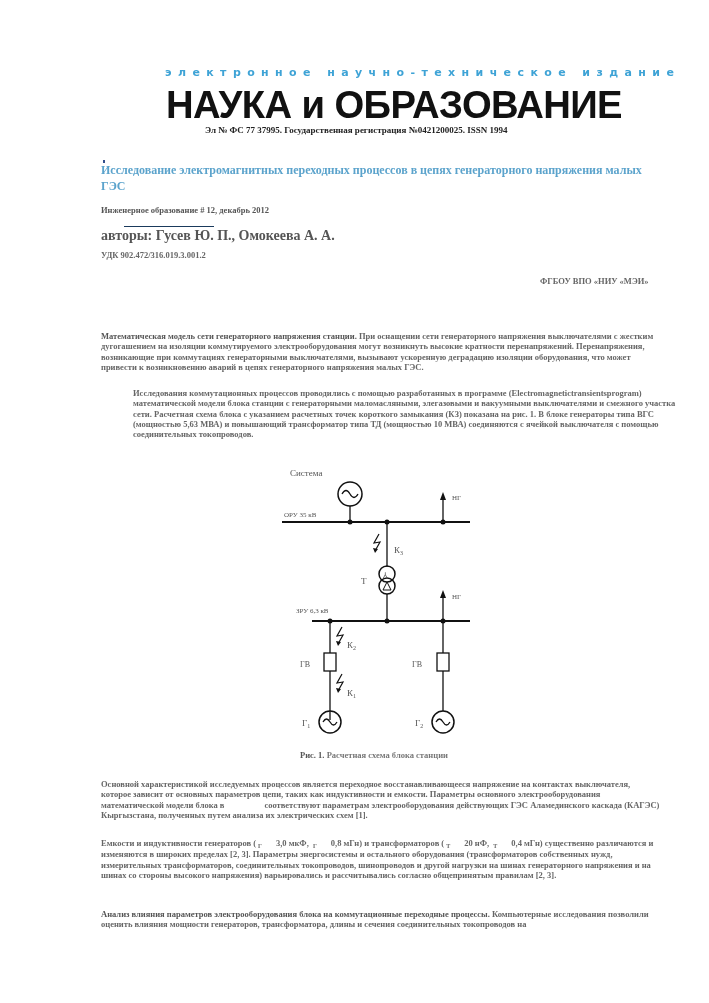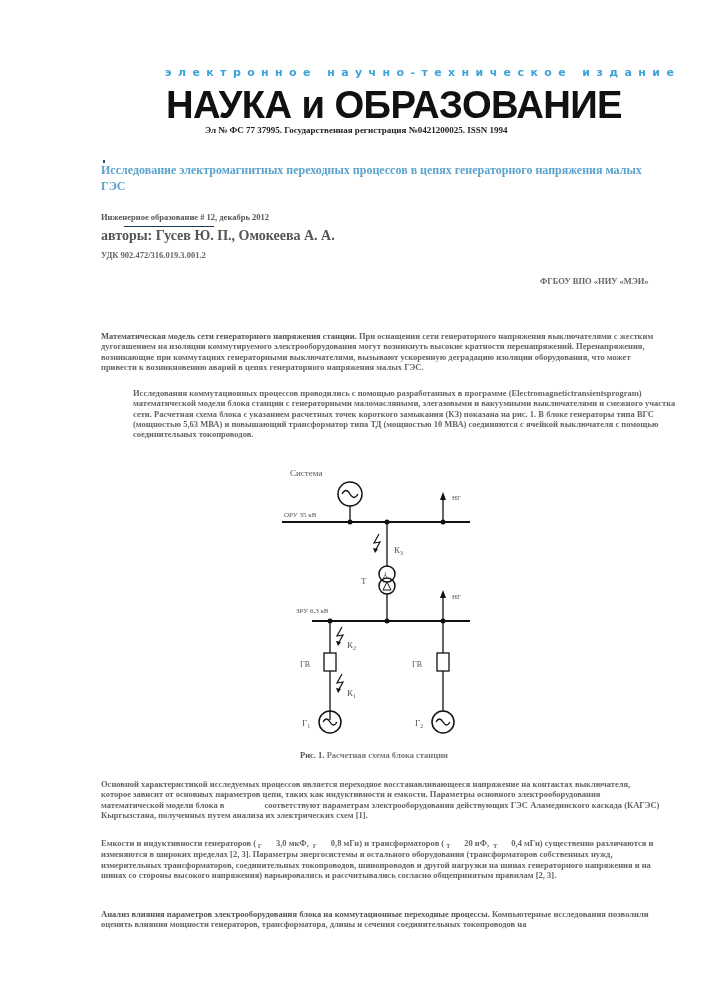--- a/index.html
+++ b/index.html
@@ -8,21 +8,21 @@
     .abs { position: absolute; font-weight: bold; }
     .tagline { left: 165px; top: 66px; width: 440px; font-family: "DejaVu Sans", sans-serif;
                font-size: 11px; letter-spacing: 6.4px; color: #3ea3d6; white-space: nowrap; }
     .masthead { left: 166px; top: 84px; font-family: "Liberation Sans", sans-serif; font-weight: bold;
                 font-size: 39px; color: #111111; letter-spacing: -0.6px; white-space: nowrap;
                 transform: scaleX(0.98); transform-origin: left top; line-height: 42px; }
     .regline { left: 205px; top: 125px; font-size: 9px; font-weight: bold; color: #222; white-space: nowrap; }
     .dot { left: 103px; top: 160px; width: 2px; height: 3px; background: #334e8c; }
     .title { left: 101px; top: 162px; width: 560px; font-size: 12px; font-weight: bold; color: #5ba3cc;
              line-height: 16px; }
-    .issue { left: 101px; top: 212px; font-size: 8.5px; font-weight: bold; color: #555; white-space: nowrap; }
+    .issue { left: 101px; top: 205px; font-size: 8.5px; font-weight: bold; color: #555; white-space: nowrap; }
     .rule { left: 124px; top: 226px; width: 90px; height: 1px; background: #1a3a5c; }
     .authors { left: 101px; top: 228px; font-size: 14px; font-weight: bold; color: #555; white-space: nowrap; }
     .udk { left: 101px; top: 250px; font-size: 8.5px; color: #666; white-space: nowrap; }
     .org { left: 540px; top: 276px; font-size: 8.5px; color: #666; white-space: nowrap; }
     .para { left: 101px; width: 560px; font-size: 8.5px; line-height: 10.3px; color: #666; }
     .para b { color: #555; }
     .p1 { top: 331px; }
     .p2 { top: 388px; margin-left: 32px; }
     .p3 { top: 779px; }
     .p4 { top: 838px; }

